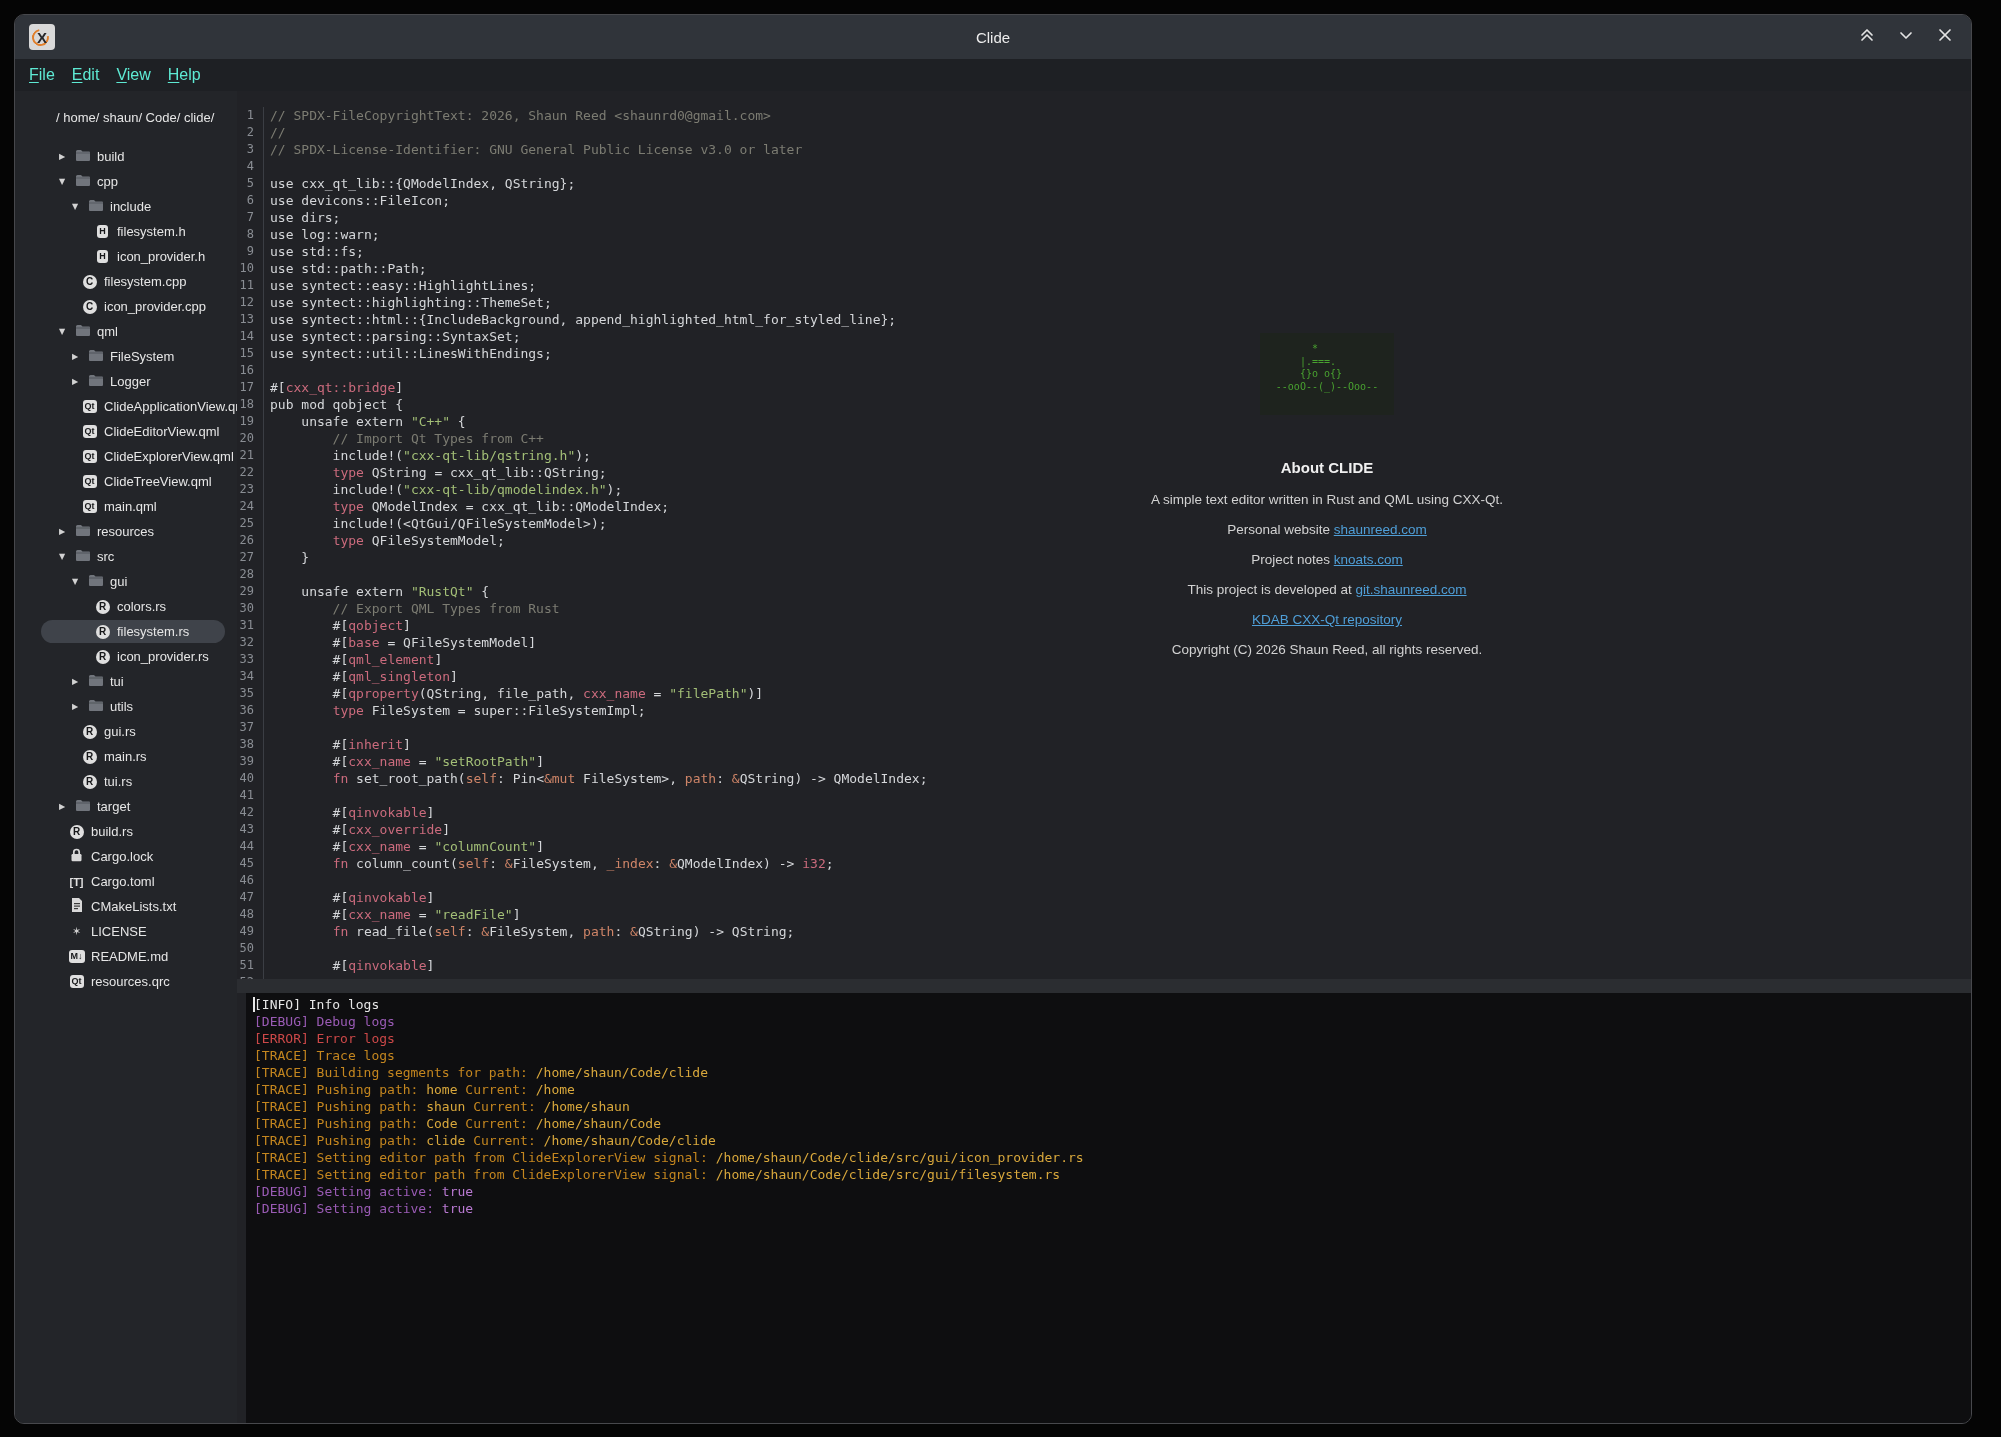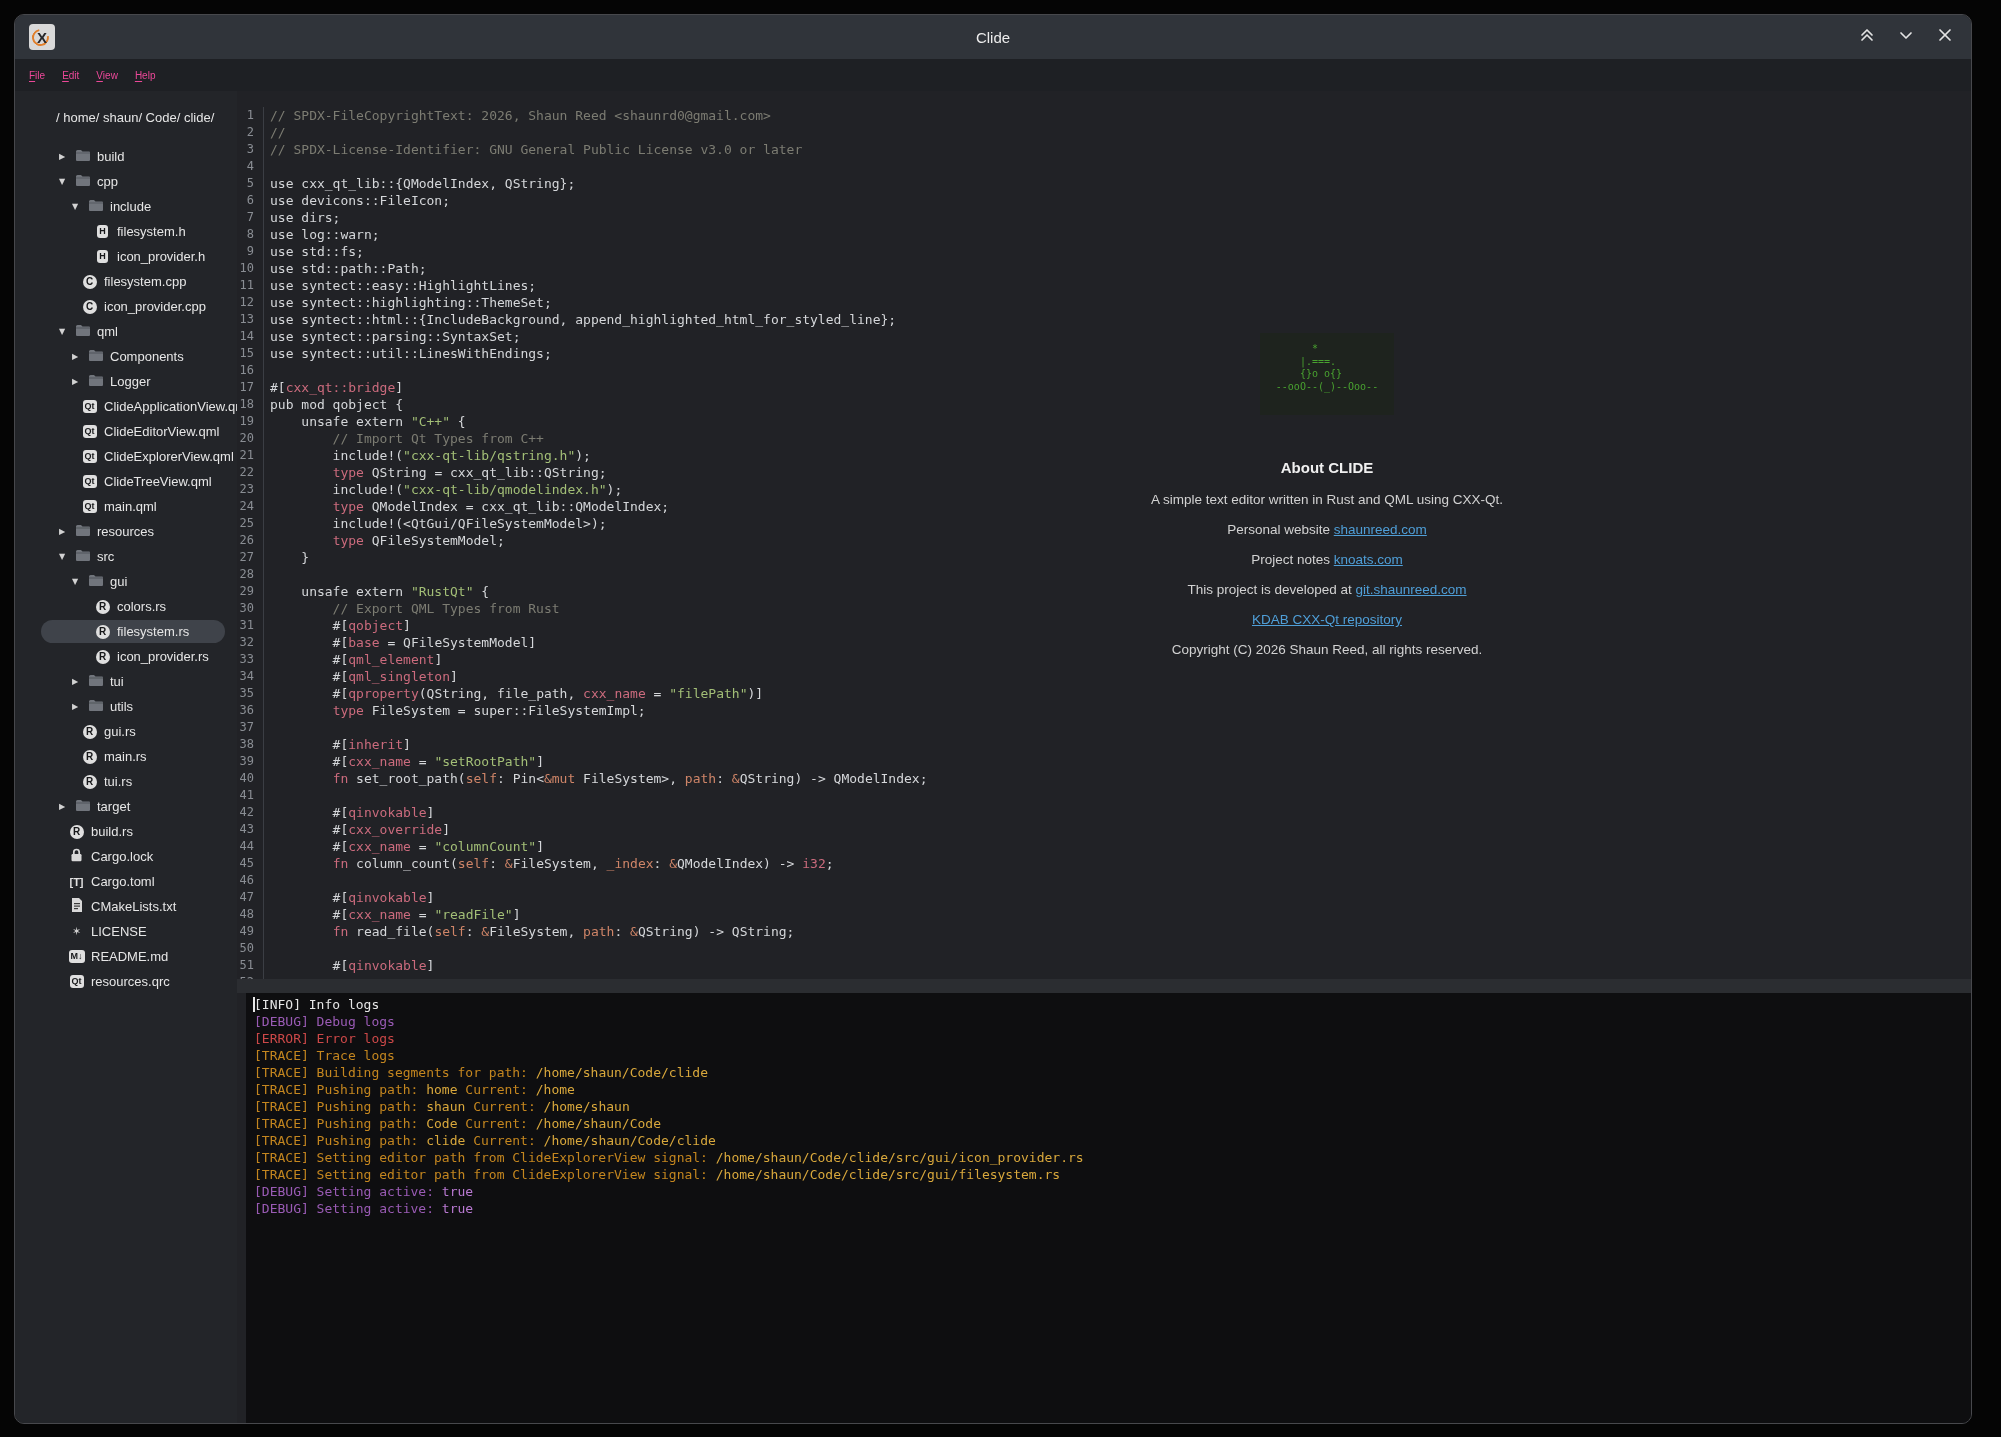--- a/index.html
+++ b/index.html
@@ -21,21 +21,21 @@
   .app-icon .x { font-weight:bold; font-size:15px; color:#26272b; position:relative; }
   .win-title { position:absolute; left:0; right:0; text-align:center; font-size:15px;
                color:#ececec; pointer-events:none; }
   .controls { margin-left:auto; display:flex; gap:15px; }
   .ctrl { width:24px; height:24px; display:flex; align-items:center; justify-content:center; }
   .ctrl svg { stroke:#e3e3e3; fill:none; stroke-width:1.7; stroke-linecap:round; stroke-linejoin:round; }
 
   
   .menubar { height:32px; background:#1e2024; display:flex; align-items:center;
              gap:17px; padding-left:14px; flex:0 0 32px; }
-  .menu-item { font-size:10px; color:#ec4899; }
+  .menu-item { font-size:16px; color:#5eead4; }
   .menu-item u { text-underline-offset:2px; }
 
   
   .content { flex:1; display:flex; min-height:0; }
 
   .sidebar { width:222px; flex:0 0 222px; background:#232529; overflow:hidden;
              position:relative; padding-top:14px; }
   .tree-root { padding-left:41px; height:25px; line-height:25px; font-size:13px;
                color:#e6e6e6; margin-bottom:14px; white-space:nowrap; }
   .tree-row { height:25px; display:flex; align-items:center; position:relative;
@@ -199,21 +199,21 @@
             <span>qml</span>
           </div>
           <div class="tree-row" style="padding-left: 57px;">
             <span class="chev">▶</span>
             <span class="islot">
               <span><svg width="16" height="13" viewBox="0 0 16 13">
                   <path fill="#71757c" d="M1 2.5 Q1 1 2.5 1 L6 1 L7.5 2.6 L14 2.6 Q15 2.6 15 3.6 L15 11 Q15 12 14 12 L2 12 Q1 12 1 11 Z"></path>
                   <path fill="#565a60" d="M1 4.6 L15 4.6 L15 3.4 L1 3.4 Z"></path>
                 </svg></span>
             </span>
-            <span>Components</span>
+            <span>FileSystem</span>
           </div>
           <div class="tree-row" style="padding-left: 57px;">
             <span class="chev">▶</span>
             <span class="islot">
               <span><svg width="16" height="13" viewBox="0 0 16 13">
                   <path fill="#71757c" d="M1 2.5 Q1 1 2.5 1 L6 1 L7.5 2.6 L14 2.6 Q15 2.6 15 3.6 L15 11 Q15 12 14 12 L2 12 Q1 12 1 11 Z"></path>
                   <path fill="#565a60" d="M1 4.6 L15 4.6 L15 3.4 L1 3.4 Z"></path>
                 </svg></span>
             </span>
             <span>Logger</span>

